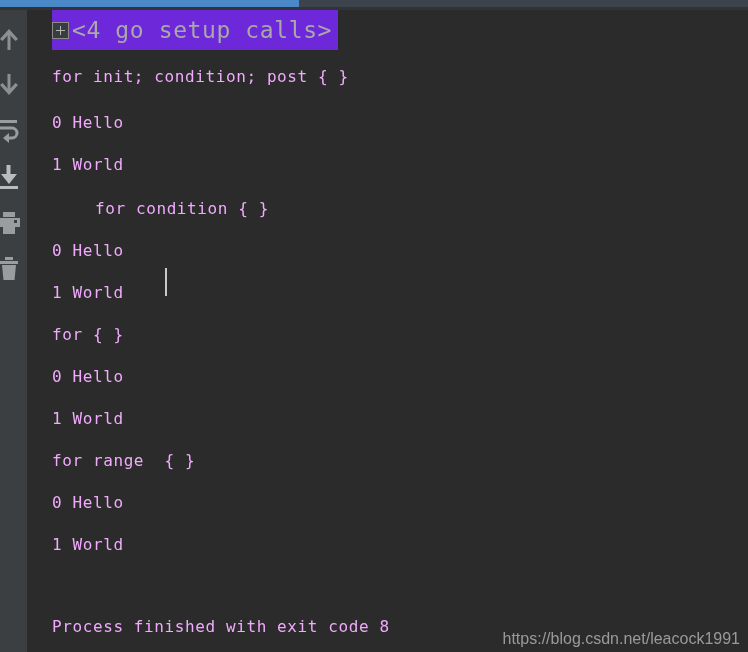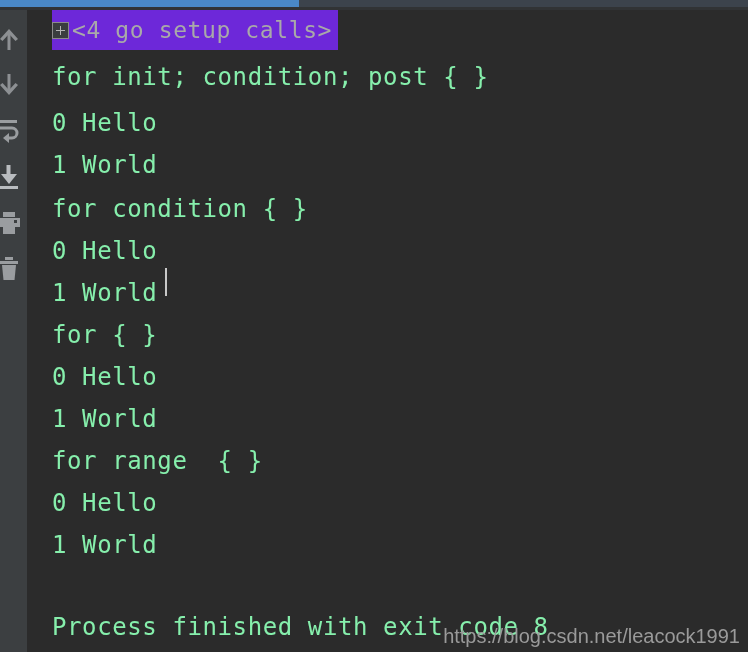--- a/index.html
+++ b/index.html
@@ -70,23 +70,23 @@
     height: 642px;
     background: #2b2b2b;
     overflow: hidden;
   }
   .console-line {
     position: absolute;
     left: 25px;
     height: 42px;
     line-height: 42px;
     white-space: pre;
-    font-size: 24px;
+    font-size: 16px;
     letter-spacing: 0.6px;
-    color: #86efac;
+    color: #f0abfc;
     font-family: "DejaVu Sans Mono", monospace;
   }
 
   
   #fold-row {
     position: absolute;
     top: 0px;
     left: 25px;
     height: 40px;
     display: flex;
@@ -127,21 +127,21 @@
     height: 28px;
     background: #c8c8c8;
   }
 
   
   #watermark {
     position: absolute;
     right: 8px;
     bottom: 4px;
     font-family: "Liberation Sans", sans-serif;
-    font-size: 20px;
+    font-size: 16px;
     color: #9a9a9a;
     white-space: pre;
   }
 </style>
 </head>
 <body>
 
 <div id="progress-track" style="background: rgb(60, 67, 76);">
   <div id="progress-fill" style="width: 299.2px; background: rgb(74, 136, 199);"></div>
 </div>
@@ -214,21 +214,21 @@
 
   <div id="fold-row" style="background: #6d28d9;">
     <span id="fold-toggle"></span>
     <span id="fold-label">&lt;4 go setup calls&gt;</span>
   </div>
 
   <div id="lines-host">
       <div class="console-line" style="top: 46px;">for init; condition; post { }</div>
       <div class="console-line" style="top: 92px;">0 Hello</div>
       <div class="console-line" style="top: 134px;">1 World</div>
-      <div class="console-line" style="top: 178px;">for condition { }</div>
+      <div class="console-line" style="top: 178px; margin-left: 43px;">for condition { }</div>
       <div class="console-line" style="top: 220px;">0 Hello</div>
       <div class="console-line" style="top: 262px;">1 World</div>
       <div class="console-line" style="top: 304px; text-align: right;">for { }</div>
       <div class="console-line" style="top: 346px;">0 Hello</div>
       <div class="console-line" style="top: 388px;">1 World</div>
       <div class="console-line" style="top: 430px; text-align: right;">for range  { }</div>
       <div class="console-line" style="top: 472px;">0 Hello</div>
       <div class="console-line" style="top: 514px;">1 World</div>
       <div class="console-line" style="top: 556px;"></div>
       <div class="console-line" style="top: 596px;">Process finished with exit code 8</div>

